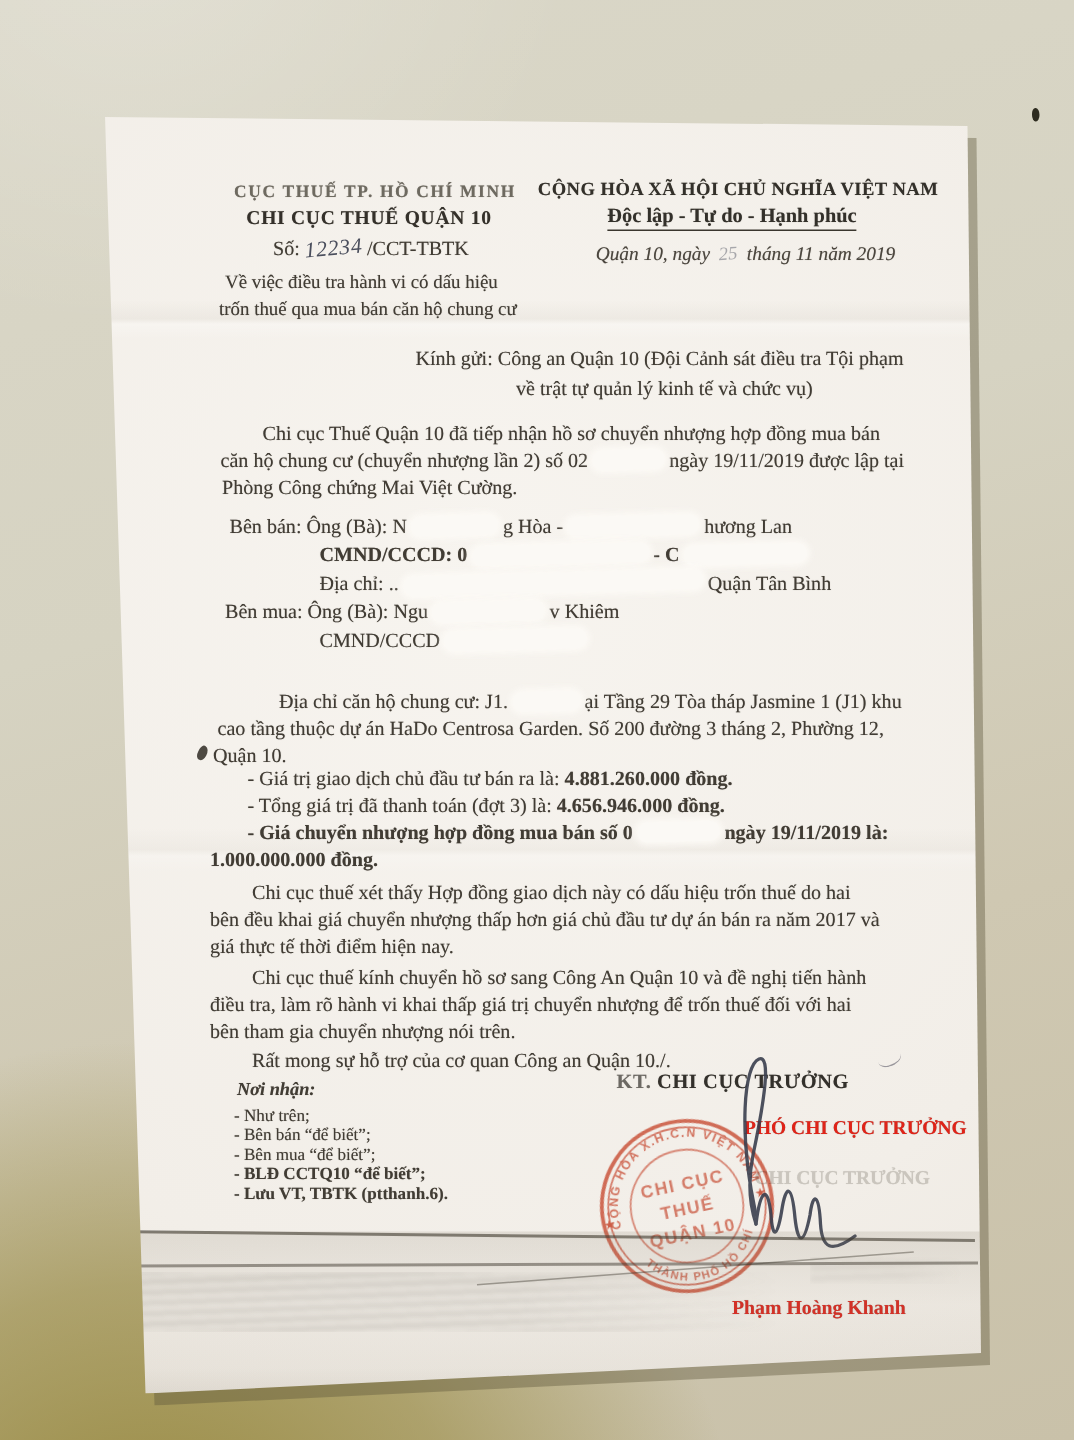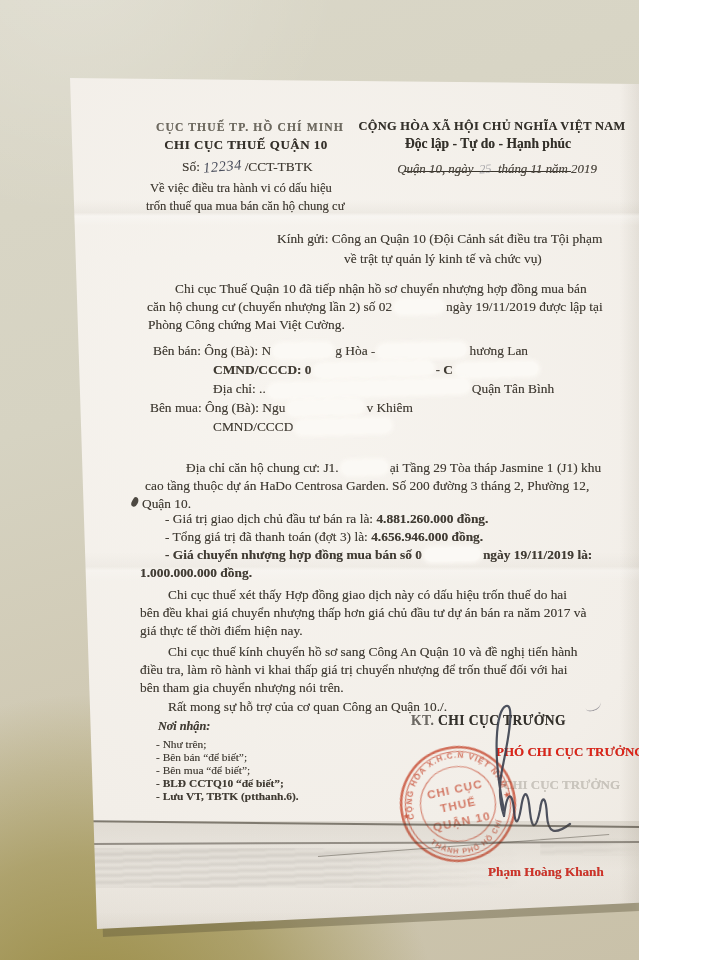--- a/index.html
+++ b/index.html
@@ -1,17 +1,17 @@
 <!DOCTYPE html>
 <html><head>
 <meta charset="utf-8">
 <style>
   html,body{margin:0;padding:0;}
   #scene{
-    position:relative; width:639px; height:960px; overflow:hidden;
+    position:relative; width:716px; height:960px; overflow:hidden;
     background:
       radial-gradient(95% 65% at 14% 110%, rgba(148,133,55,.95) 0%, rgba(148,133,55,.55) 32%, rgba(148,133,55,0) 58%),
       radial-gradient(60% 40% at 12% -5%, rgba(255,255,255,.22) 0%, rgba(255,255,255,0) 70%),
       linear-gradient(163deg, #dad7c8 0%, #d6d3c2 38%, #cfc8b2 68%, #c9c1a9 100%);
     font-family:"Liberation Serif", serif;
   }
   .speck{position:absolute; background:#2e2c20; border-radius:45% 55% 50% 50%;}
   #paper-shadow{
     position:absolute; inset:0;
     clip-path:polygon(70px 78px, 645px 84px, 654px 902px, 97px 929px);
@@ -42,21 +42,21 @@
     -webkit-mask-image:linear-gradient(90deg,#000 0 55%, transparent 92%);
             mask-image:linear-gradient(90deg,#000 0 55%, transparent 92%);
   }
   .t{position:absolute; white-space:nowrap; font:13.4px/1.25 "Liberation Serif", serif;
      color:#413c34; text-shadow:0 0 .5px rgba(70,64,55,.5);}
   .b{font-weight:bold;}
   .i{font-style:italic;}
   .c{transform:translateX(-50%);}
   .hdr-gray{color:#6e6a60; letter-spacing:1.1px; font-size:11.6px; font-weight:600;}
   .hdr-dark{color:#34302a; letter-spacing:.5px; font-size:13px;}
-  .underlined{border-bottom:1.2px solid #3a362e; padding-bottom:20px;}
+  .underlined{border-bottom:1.2px solid #3a362e; padding-bottom:2px;}
   .hand{display:inline-block; font-style:italic; color:#4a4e5c; font-size:14.5px;
         transform:rotate(-5deg); letter-spacing:.5px; margin:0 3px; text-shadow:none;}
   .hand-faint{display:inline-block; font-style:italic; color:#5d606c; opacity:.5;
         font-size:12.5px; transform:rotate(-4deg); margin:0 6px; text-shadow:none;}
   .redact{display:inline-block; height:13px; border-radius:7px; background:#fbf9f5;
         box-shadow:0 0 5px 2px rgba(253,251,247,.95); vertical-align:-2px;
         transform:rotate(-1.5deg); margin:0 3px;}
   .red{color:#e02318;}
   .ghost{color:#8a857a; opacity:.38; filter:blur(.5px);}
   .pen-mark{position:absolute; width:6px; height:10px; background:#2f2b24;

